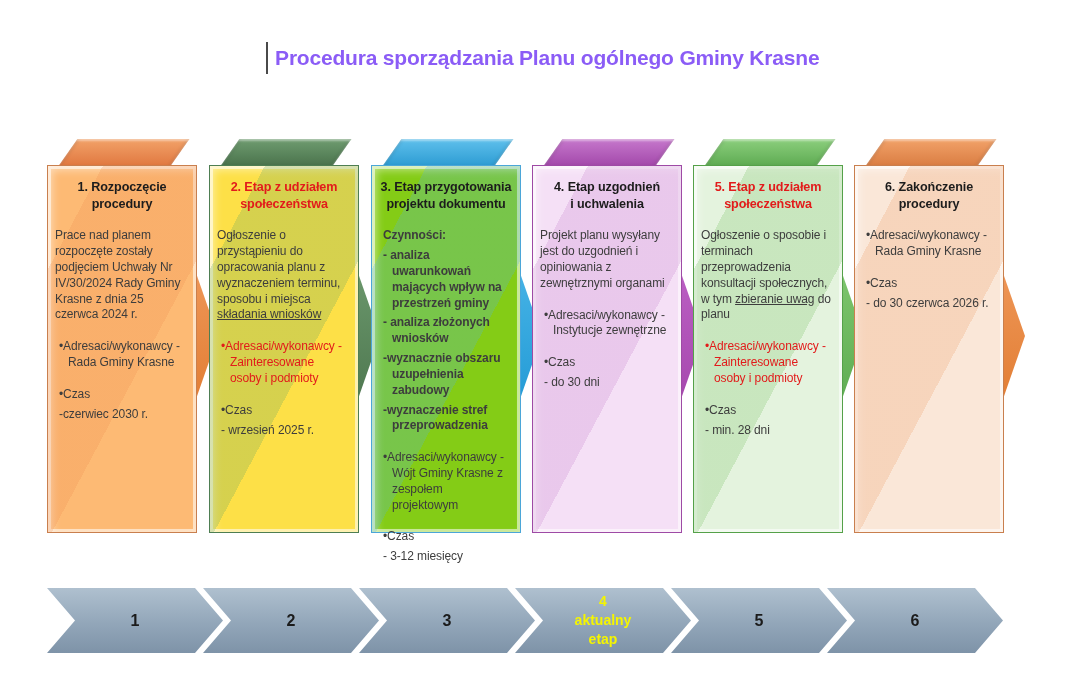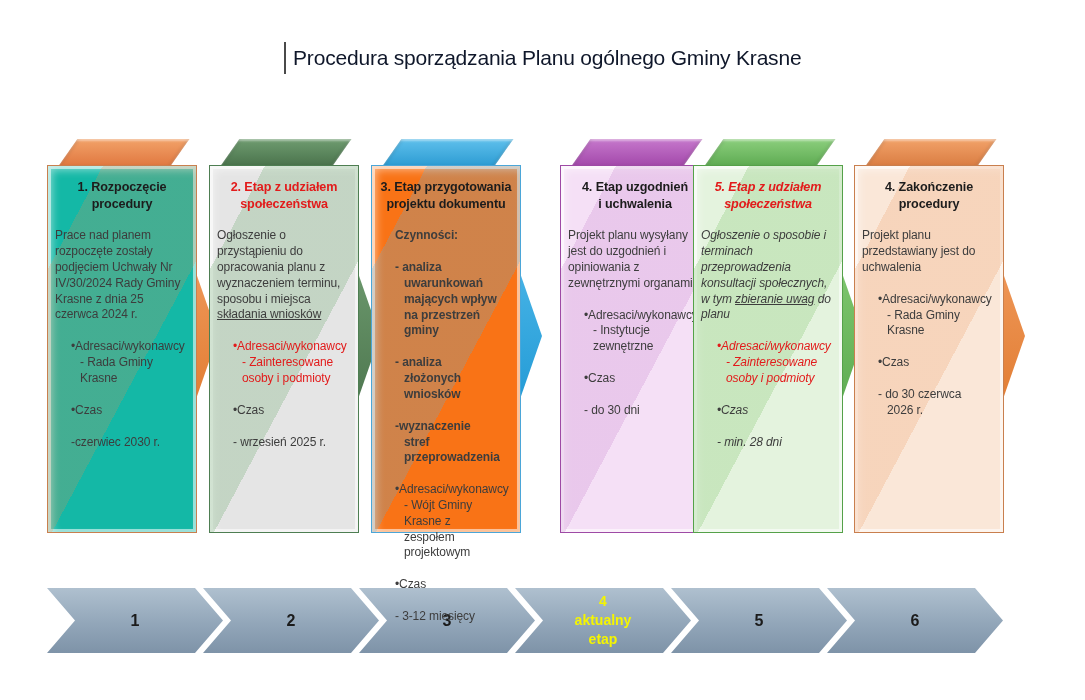--- a/index.html
+++ b/index.html
@@ -3,72 +3,72 @@
 <meta charset="utf-8">
 <style>
   html,body{margin:0;padding:0;background:#ffffff;}
   .stage{position:relative;width:1085px;height:700px;background:#ffffff;overflow:hidden;
          font-family:"Liberation Sans", sans-serif;}
 
   
   .title-wrap{position:absolute;top:42px;left:0;width:100%;text-align:center;}
   .title-cursor{display:inline-block;width:2px;height:32px;background:#4a4a4a;
                 vertical-align:middle;margin-right:3px;}
-  .page-title{display:inline-block;vertical-align:middle;font-size:21px;font-weight:normal;
-              color:#0f172a;letter-spacing:-0.2px;}
+  .page-title{display:inline-block;vertical-align:middle;font-size:21px;font-weight:bold;
+              color:#8b5cf6;letter-spacing:-0.2px;}
 
   
   .panel-group{position:absolute;top:165px;width:150px;height:368px;}
   .pg1{left:47px;}  .pg2{left:209px;} .pg3{left:371px;}
-  .pg4{left:560px;} .pg5{left:693px;} .pg6{left:854px;}
+  .pg4{left:532px;} .pg5{left:693px;} .pg6{left:854px;}
 
   .ribbon{position:absolute;top:-26px;left:8px;width:112px;height:32px;z-index:1;
           transform:skewX(-35deg);transform-origin:bottom left;
           box-shadow:inset 0 2px 2px rgba(255,255,255,0.45), inset 0 -3px 4px rgba(0,0,0,0.25);}
   .tip{position:absolute;top:85px;left:141px;width:30px;height:172px;z-index:1;
        clip-path:polygon(0 0,100% 50%,0 100%);}
 
   .panel{position:absolute;inset:0;z-index:2;border:1.8px solid;box-sizing:border-box;
          box-shadow:inset 0 0 0 3px rgba(255,255,255,0.55), inset 4px 4px 8px rgba(255,255,255,0.5);}
   .panel::before{content:"";position:absolute;inset:0;pointer-events:none;}
   .panel-inner{position:relative;z-index:3;padding:13px 7px 6px 7px;
                font-size:12px;line-height:1.32;color:#3d3d3d;letter-spacing:-0.1px;}
 
   .panel-title{font-weight:bold;text-align:center;font-size:12.6px;line-height:1.32;
                color:#1c1c1c;margin-bottom:16px;}
   .panel-title span{display:block;}
   .red{color:#e21b1b;}
   .para{margin:0 0 16px 0;}
-  .hang{padding-left:9px;text-indent:-9px;margin:16px;}
+  .hang{padding-left:9px;text-indent:-9px;margin:4px;}
   .bold{font-weight:bold;}
   .mb{margin-bottom:16px;}
   .ul{text-decoration:underline;}
 
   
-  .pg1 .panel{background:#14b8a6;border-color:#C97F4E;}
+  .pg1 .panel{background:#fdba74;border-color:#C97F4E;}
   .pg1 .panel::before{background:linear-gradient(118deg,transparent 16%,rgba(237,138,77,0.22) 16%,rgba(237,138,77,0.22) 58%,transparent 58%);}
   .pg1 .ribbon{background:linear-gradient(180deg,#F2A269,#DD7038);}
   .pg1 .tip{background:linear-gradient(180deg,#F09A5C,#E07A2F);}
 
-  .pg2 .panel{background:#e5e5e5;border-color:#4E7E52;}
+  .pg2 .panel{background:#fde047;border-color:#4E7E52;}
   .pg2 .panel::before{background:linear-gradient(118deg,transparent 16%,rgba(96,164,98,0.25) 16%,rgba(96,164,98,0.25) 58%,transparent 58%);}
   .pg2 .ribbon{background:linear-gradient(180deg,#6F9C70,#436B45);}
   .pg2 .tip{background:linear-gradient(180deg,#6F9C70,#4A734C);}
 
-  .pg3 .panel{background:#f97316;border-color:#4BA6D8;}
+  .pg3 .panel{background:#84cc16;border-color:#4BA6D8;}
   .pg3 .panel::before{background:linear-gradient(118deg,transparent 16%,rgba(84,178,229,0.25) 16%,rgba(84,178,229,0.25) 58%,transparent 58%);}
   .pg3 .ribbon{background:linear-gradient(180deg,#5FC0EC,#2395CE);}
   .pg3 .tip{background:linear-gradient(180deg,#4BB6E8,#1F98D4);}
 
   .pg4 .panel{background:#F5E0F6;border-color:#9E4AA5;}
   .pg4 .panel::before{background:linear-gradient(118deg,transparent 16%,rgba(186,105,194,0.20) 16%,rgba(186,105,194,0.20) 58%,transparent 58%);}
   .pg4 .ribbon{background:linear-gradient(180deg,#C678CC,#9C3FA4);}
   .pg4 .tip{background:linear-gradient(180deg,#BE63C6,#A344AB);}
 
-  .pg5 .panel{background:#E4F3DE;border-color:#55A149;font-style:italic;}
+  .pg5 .panel{background:#E4F3DE;border-color:#55A149;}
   .pg5 .panel::before{background:linear-gradient(118deg,transparent 16%,rgba(118,192,96,0.25) 16%,rgba(118,192,96,0.25) 58%,transparent 58%);}
   .pg5 .ribbon{background:linear-gradient(180deg,#8CCF7D,#55A44A);}
   .pg5 .tip{background:linear-gradient(180deg,#82C971,#5AA94E);}
 
   .pg6 .panel{background:#FAE7D8;border-color:#C97F4E;}
   .pg6 .panel::before{background:linear-gradient(118deg,transparent 16%,rgba(235,148,88,0.22) 16%,rgba(235,148,88,0.22) 58%,transparent 58%);}
   .pg6 .ribbon{background:linear-gradient(180deg,#F2A269,#D5763B);}
   .pg6 .tip{background:linear-gradient(180deg,#F09A5C,#E07A2F);}
 
   
@@ -131,20 +131,21 @@
     <div class="tip"></div>
     <div class="panel">
       <div class="panel-inner">
         <div class="panel-title">
           <span>3. Etap przygotowania</span>
           <span>projektu dokumentu</span>
         </div>
         <p class="bold hang">Czynności:</p>
         <p class="bold hang">- analiza uwarunkowań mających wpływ na przestrzeń gminy</p>
         <p class="bold hang">- analiza złożonych wniosków</p>
+        <p class="bold hang">-wyznacznie obszaru uzupełnienia zabudowy</p>
         <p class="bold hang mb">-wyznaczenie stref przeprowadzenia</p>
         <p class="hang mb">•Adresaci/wykonawcy - Wójt Gminy Krasne z zespołem projektowym</p>
         <p class="hang">•Czas</p>
         <p class="hang">- 3-12 miesięcy</p>
       </div>
     </div>
   </div>
 
   <div class="panel-group pg4">
     <div class="ribbon"></div>
@@ -179,24 +180,23 @@
       </div>
     </div>
   </div>
 
   <div class="panel-group pg6">
     <div class="ribbon"></div>
     <div class="tip"></div>
     <div class="panel">
       <div class="panel-inner">
         <div class="panel-title">
-          <span>4. Zakończenie</span>
+          <span>6. Zakończenie</span>
           <span>procedury</span>
         </div>
-        <p class="para">Projekt planu przedstawiany jest do uchwalenia</p>
         <p class="hang mb">•Adresaci/wykonawcy - Rada Gminy Krasne</p>
         <p class="hang">•Czas</p>
         <p class="hang">- do 30 czerwca 2026 r.</p>
       </div>
     </div>
   </div>
 
   <div>
     <div class="chev c1">
       <span>1</span>

